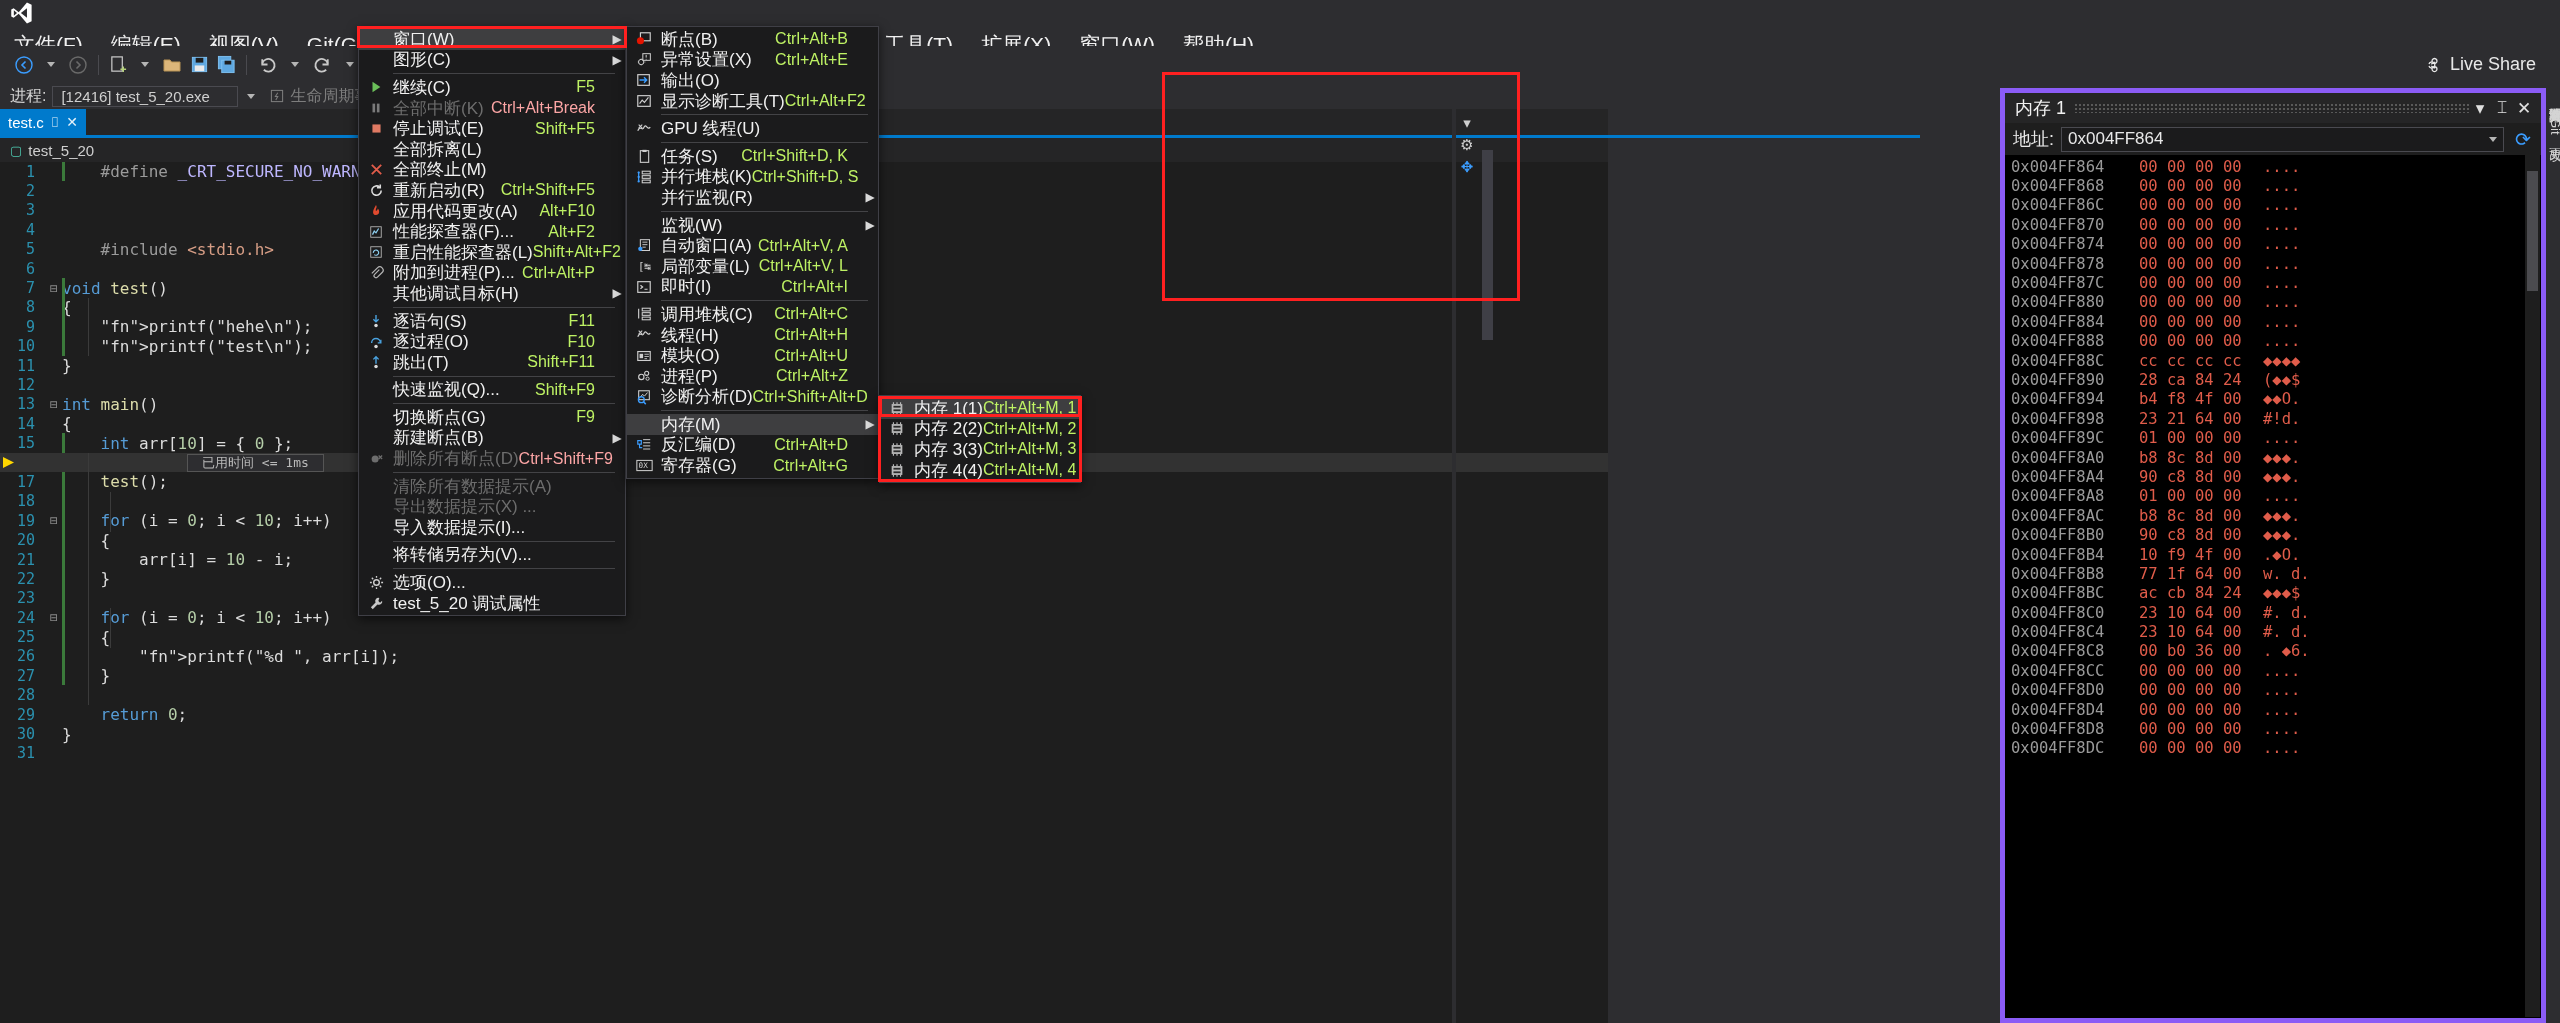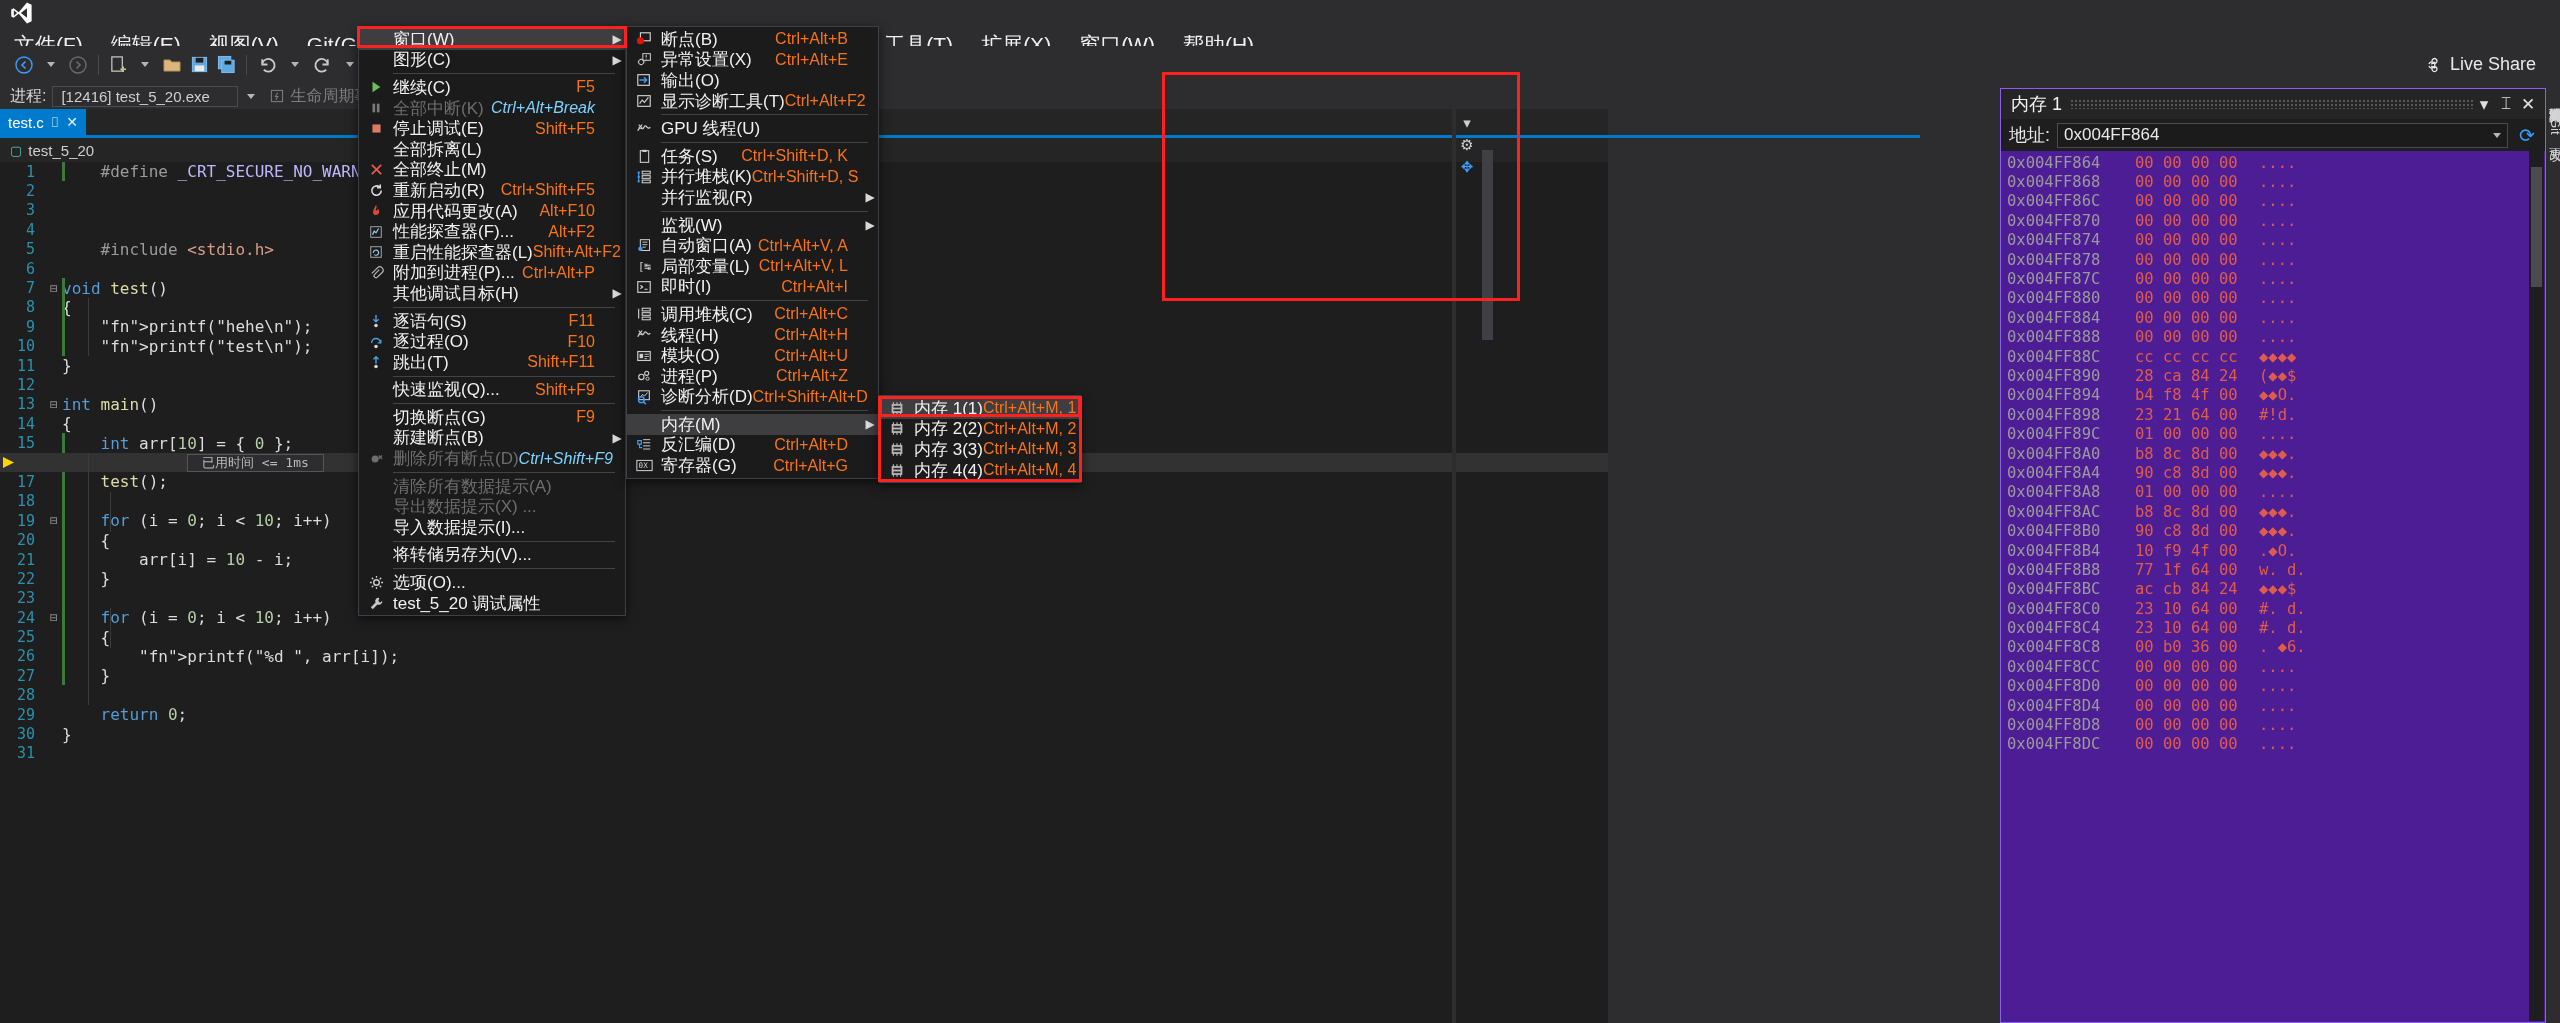--- a/index.html
+++ b/index.html
@@ -85,29 +85,29 @@
   
   .menupanel { position:absolute; background:#1b1b1c; border:1px solid #3f3f46;
     box-shadow:0 3px 10px rgba(0,0,0,.6); z-index:50; padding:2px 0; }
   .mrow { display:flex; align-items:center; height:20.6px; padding-left:0;
     color:#f1f1f1; font-size:17px; position:relative; }
   .mrow.hl { background:#3e3e40; }
   .mrow.disabled { color:#6d6d6d; }
   .mrow .mico { width:34px; flex:0 0 34px; display:flex; align-items:center;
     justify-content:center; font-size:15px; }
   .mrow .mlabel { flex:1; white-space:nowrap; }
-  .mrow .mkey { color:#f97316; font-size:16px; padding-right:14px; white-space:nowrap; }
-  .mrow.disabled .mkey { color:#7dd3fc;font-style:italic; }
+  .mrow .mkey { color:#bef264; font-size:16px; padding-right:14px; white-space:nowrap; }
+  .mrow.disabled .mkey { color:#fca5a5; }
   .mrow .marrow { width:16px; flex:0 0 16px; color:#d9d9d9; font-size:12px; text-align:center;}
   .msep { height:1px; background:#434346; margin:3px 10px 3px 34px; }
   .redbox { position:absolute; border:3px solid #ff2020; pointer-events:none; z-index:80; }
 
   
   .memwin { position:absolute; right:14px; top:88px; width:546px; height:935px;
-    background:#4c1d95; border:1px solid #8b5cf6; z-index:40;}
+    background:#000000; border:5px solid #8b5cf6; z-index:40;}
   .memhdr { height:30px; background:#252526; display:flex; align-items:center;
     padding:0 6px 0 10px; }
   .memhdr .mtitle { font-size:18px; color:#f1f1f1; margin-right:8px; white-space:nowrap;}
   .dotted { flex:1; height:10px; background-image:radial-gradient(#6a6a6a 1px, transparent 1px);
     background-size:4px 4px; opacity:.75; }
   .memhdr .hbtn { width:22px; text-align:center; color:#e0e0e0; font-size:17px; }
   .memaddr { height:32px; display:flex; align-items:center; padding:0 6px 0 8px; gap:7px;
     background:#1e1e1e; }
   .memaddr .lbl { font-size:18px; color:#e8e8e8; white-space:nowrap; }
   .memaddr .inp { flex:1; height:25px; background:#1b1b1c; border:1px solid #4a4a50;

